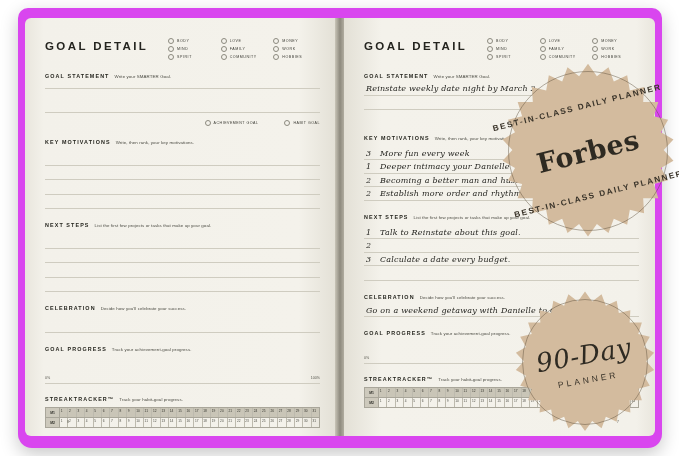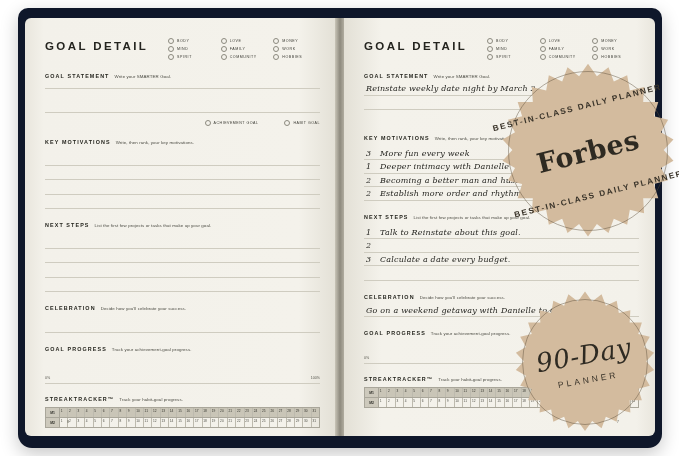--- a/index.html
+++ b/index.html
@@ -10,21 +10,21 @@
     overflow:hidden;
     position:relative;
   }
   .stage{position:absolute;inset:0;}
 
   
   .book{
     position:absolute;
     left:18px; top:8px;
     width:644px; height:440px;
-    background:#0f172a;
+    background:#d946ef;
     border-radius:10px 10px 14px 14px;
     box-shadow:0 6px 18px rgba(0,0,0,.22);
   }
   .page{
     position:absolute;
     top:10px;
     width:311px;height:418px;
     background:#f2f0e9;
     overflow:hidden;
   }
@@ -404,21 +404,21 @@
             <span class="sec-t">KEY MOTIVATIONS</span>
             <span class="sec-d">Write, then rank, your key motivations.</span>
           </div>
           <div style="margin-top:6px">
             <div class="line-entry">
               <span class="num hand">3</span>
               <span class="txt ind hand">More fun every week</span>
             </div>
             <div class="line-entry">
               <span class="num hand">1</span>
-              <span class="txt ind hand">Deeper intimacy with Danielle</span>
+              <span class="txt ind hand">Deeper intimacy your Danielle</span>
             </div>
             <div class="line-entry">
               <span class="num hand">2</span>
               <span class="txt ind hand">Becoming a better man and husband</span>
             </div>
             <div class="line-entry">
               <span class="num hand">2</span>
               <span class="txt ind hand">Establish more order and rhythm at home</span>
             </div>
           </div>

